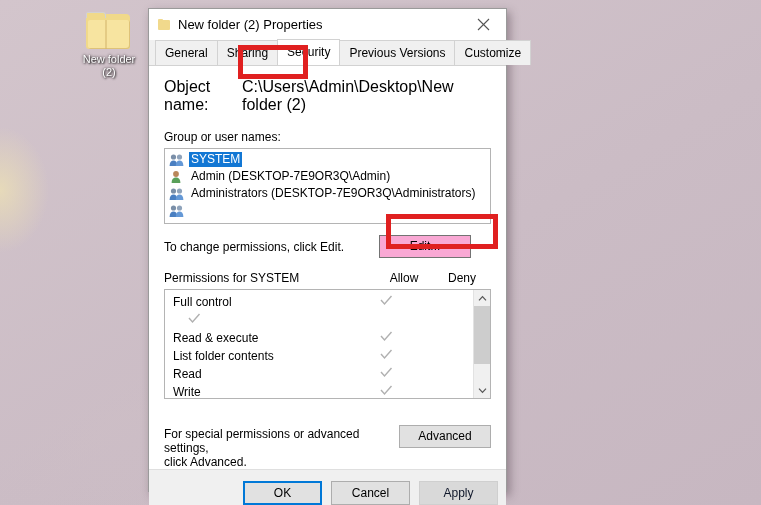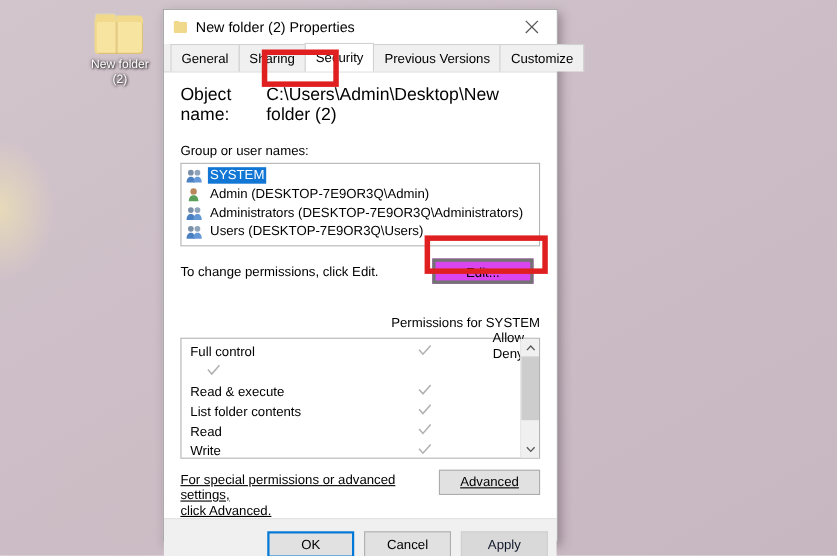--- a/index.html
+++ b/index.html
@@ -254,41 +254,40 @@
     background: #e1e1e1;
     border: 1px solid #adadad;
     box-sizing: border-box;
     text-align: center;
     white-space: nowrap;
   }
   #edit-button {
     width: 92px;
     height: 23px;
     line-height: 21px;
-    background: #d946ef;
-    border: 3px solid #737373;
-    margin-right: 6px;
+    background: #f9a8d4;
+    border: 1px solid #737373;
+    margin-right: 20px;
   }
   #advanced-button {
     width: 92px;
     height: 23px;
     line-height: 21px;
     background: #e1e1e1;
     border: 1px solid #adadad;
     flex: 0 0 auto;
   }
 
   
   #perm-header {
     display: flex;
     align-items: flex-end;
-    margin-top: 28px;
+    margin-top: 10px;
     height: 17px;
     font-size: 12px;
-    flex-direction: column;
   }
   #perm-header .perm-title { flex: 1 1 auto; }
   #perm-header .col-allow { width: 58px; text-align: center; flex: 0 0 auto; }
   #perm-header .col-deny { width: 58px; text-align: center; flex: 0 0 auto; }
 
   
   #perm-list {
     margin-top: 4px;
     height: 110px;
     border: 1px solid #b4b4b4;
@@ -336,22 +335,21 @@
     left: 0; right: 0;
     top: 0;
     height: 58px;
     background: #cdcdcd;
   }
 
   
   #advanced-row {
     display: flex;
     align-items: flex-start;
-    margin-top: 10px;
-    text-decoration: underline;
+    margin-top: 26px;
   }
   #advanced-row .adv-text {
     flex: 1 1 auto;
     font-size: 12px;
     line-height: 14px;
     padding-top: 2px;
     padding-right: 8px;
   }
 
   
@@ -478,21 +476,20 @@
 
         <div class="group-item">
           <span class="ppl-icon">
             <svg width="16" height="14" viewBox="0 0 16 14">
               <circle cx="4.5" cy="4" r="2.6" fill="#7a8fa8"></circle>
               <path d="M0.6 13 C0.6 9.3 2.4 7.6 4.5 7.6 C6.6 7.6 8.4 9.3 8.4 13 Z" fill="#4a7fc1"></path>
               <circle cx="10.5" cy="4" r="2.6" fill="#8fa3bb"></circle>
               <path d="M6.8 13 C6.8 9.3 8.4 7.6 10.5 7.6 C12.6 7.6 14.4 9.3 14.4 13 Z" fill="#6498d6"></path>
             </svg>
           </span>
-          <span class="g-label">Users (DESKTOP-7E9OR3Q\Users)</span>
         </div>
 
       </div>
 
       <div class="hint-row">
         <div class="hint-text">To change permissions, click Edit.</div>
         <div class="btn" id="edit-button">Edit...</div>
       </div>
 
       <div id="perm-header">

